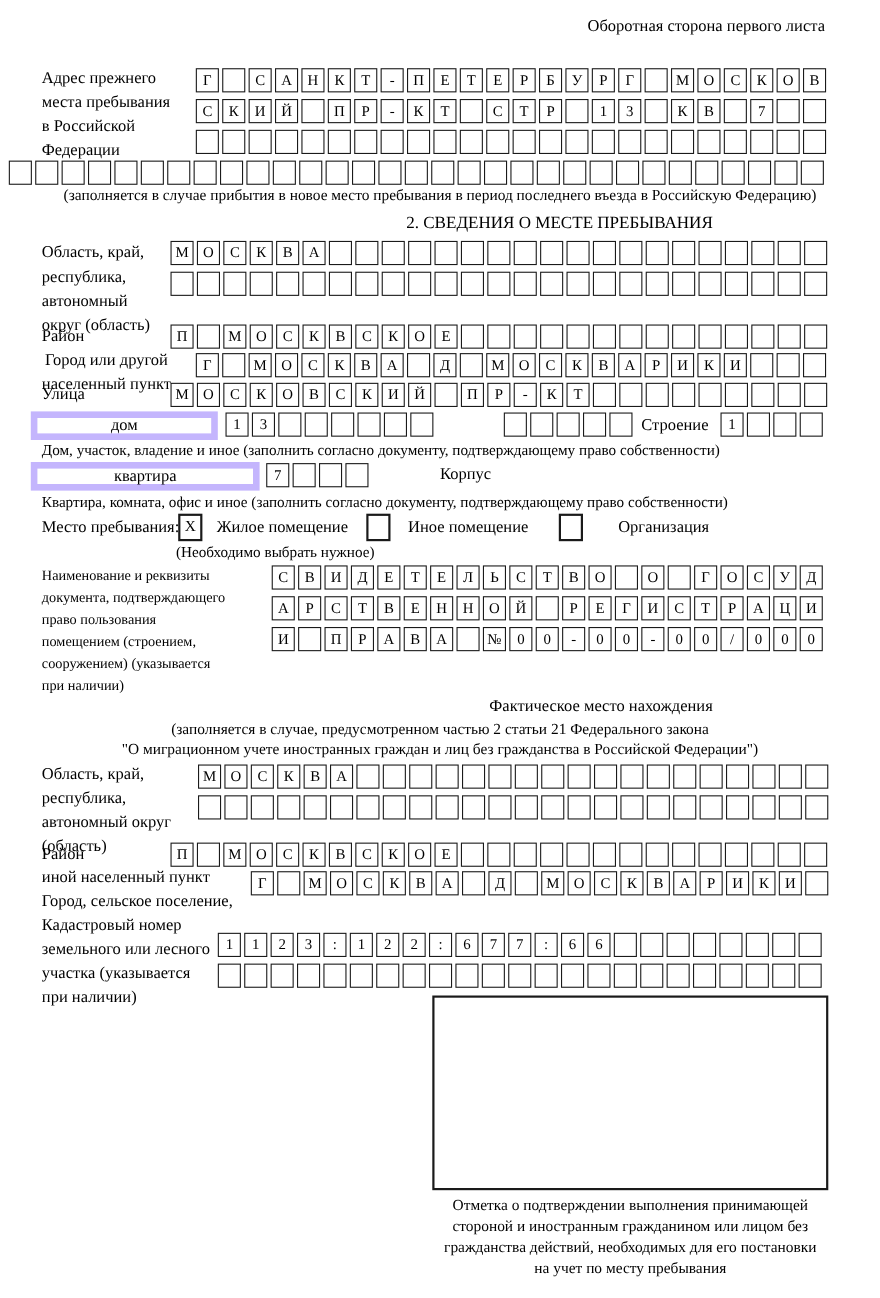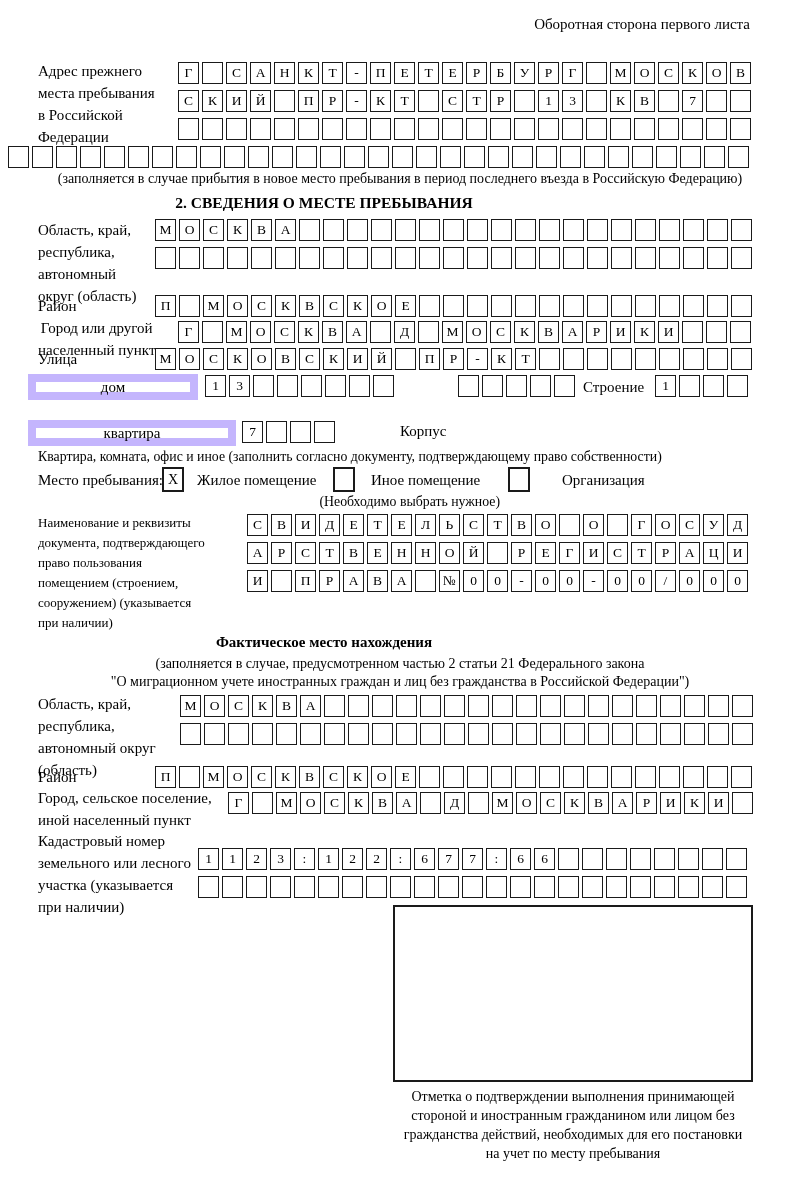--- a/index.html
+++ b/index.html
@@ -4,25 +4,25 @@
 <style>
   html,body{margin:0;padding:0;background:#fff;}
   #page{position:relative;width:800px;height:1180px;background:#fff;color:#000;
         font-family:"Liberation Serif","DejaVu Serif",serif;overflow:hidden;}
   .lbl{position:absolute;font-size:15px;line-height:22px;white-space:nowrap;}
   .lbl.tight div{line-height:20px;font-size:13px;}
   .cellrow{position:absolute;display:flex;gap:3px;}
   .cell{width:21px;height:22px;box-sizing:border-box;border:1.6px solid #1a1a1a;
         display:flex;align-items:center;justify-content:center;
         font-size:13.5px;line-height:1;background:#fff;}
-  .longbox{position:absolute;height:26px;box-sizing:border-box;border:8px solid #c4b5fd;
+  .longbox{position:absolute;height:26px;box-sizing:border-box;border:6px solid #c4b5fd;
            display:flex;align-items:center;justify-content:center;font-size:15px;background:#fff;}
   .checkbox{position:absolute;width:22px;height:25px;box-sizing:border-box;border:2px solid #1a1a1a;
             display:flex;align-items:center;justify-content:center;font-size:14px;background:#fff;}
-  .title{position:absolute;left:0;width:648px;text-align:center;font-weight:bold;font-size:15.5px;white-space:nowrap;}
+  .title{position:absolute;left:0;width:648px;text-align:right;font-weight:normal;font-size:15.5px;white-space:nowrap;}
   .note{position:absolute;left:0;width:800px;text-align:center;font-size:14px;white-space:nowrap;}
   .caption{position:absolute;font-size:13.8px;white-space:nowrap;}
   .hdr{position:absolute;top:16px;right:50px;font-size:15px;}
   .stampbox{position:absolute;left:393px;top:905px;width:360px;height:177px;
             box-sizing:border-box;border:2px solid #1a1a1a;background:#fff;}
   .stampcap{position:absolute;left:388px;top:1087px;width:370px;text-align:center;
             font-size:14px;}
   .stampcap div{line-height:19px;}
 </style>
 </head>
@@ -322,38 +322,39 @@
       <span class="cell"></span>
       <span class="cell"></span>
     </div>
   <div class="lbl" style="left:583px;top:376px;">Строение</div>
   <div class="cellrow" style="left:655px;top:375px;">
       <span class="cell">1</span>
       <span class="cell"></span>
       <span class="cell"></span>
       <span class="cell"></span>
     </div>
+  <div class="caption" style="left:38px;top:402px;">Дом, участок, владение и иное (заполнить согласно документу, подтверждающему право собственности)</div>
 
   <div class="longbox" style="left:28px;top:420px;width:208px;">квартира</div>
   <div class="cellrow" style="left:242px;top:421px;">
       <span class="cell">7</span>
       <span class="cell"></span>
       <span class="cell"></span>
       <span class="cell"></span>
     </div>
   <div class="caption" style="left:38px;top:449px;">Квартира, комната, офис и иное (заполнить согласно документу, подтверждающему право собственности)</div>
 
   <div class="lbl" style="left:38px;top:469px;">Место пребывания:</div>
   <div class="checkbox" style="left:162px;top:467px;">X</div>
   <div class="lbl" style="left:197px;top:469px;">Жилое помещение</div>
   <div class="checkbox" style="left:333px;top:467px;"></div>
   <div class="lbl" style="left:371px;top:469px;">Иное помещение</div>
   <div class="checkbox" style="left:508px;top:467px;"></div>
   <div class="lbl" style="left:562px;top:469px;">Организация</div>
-  <div class="caption" style="left:160px;top:494px;width:340px;text-align:right;">(Необходимо выбрать нужное)</div>
+  <div class="caption" style="left:160px;top:494px;width:340px;text-align:left;">(Необходимо выбрать нужное)</div>
 
   <div class="lbl tight" style="left:38px;top:513px;">
       <div>Наименование и реквизиты</div>
       <div>документа, подтверждающего</div>
       <div>право пользования</div>
       <div>помещением (строением,</div>
       <div>сооружением) (указывается</div>
       <div>при наличии)</div>
     </div>
   <div class="cellrow" style="left:247px;top:514px;">
@@ -512,22 +513,22 @@
       <span class="cell"></span>
       <span class="cell"></span>
       <span class="cell"></span>
       <span class="cell"></span>
       <span class="cell"></span>
       <span class="cell"></span>
       <span class="cell"></span>
     </div>
 
   <div class="lbl" style="left:38px;top:787px;">
+      <div>иной населенный пункт</div>
       <div>Город, сельское поселение,</div>
-      <div>иной населенный пункт</div>
     </div>
   <div class="cellrow" style="left:228px;top:792px;">
       <span class="cell">Г</span>
       <span class="cell"></span>
       <span class="cell">М</span>
       <span class="cell">О</span>
       <span class="cell">С</span>
       <span class="cell">К</span>
       <span class="cell">В</span>
       <span class="cell">А</span>

